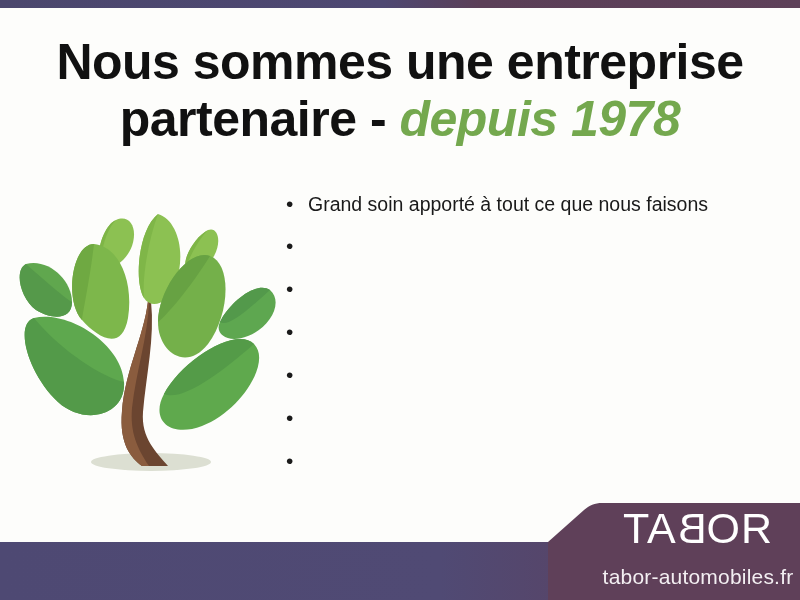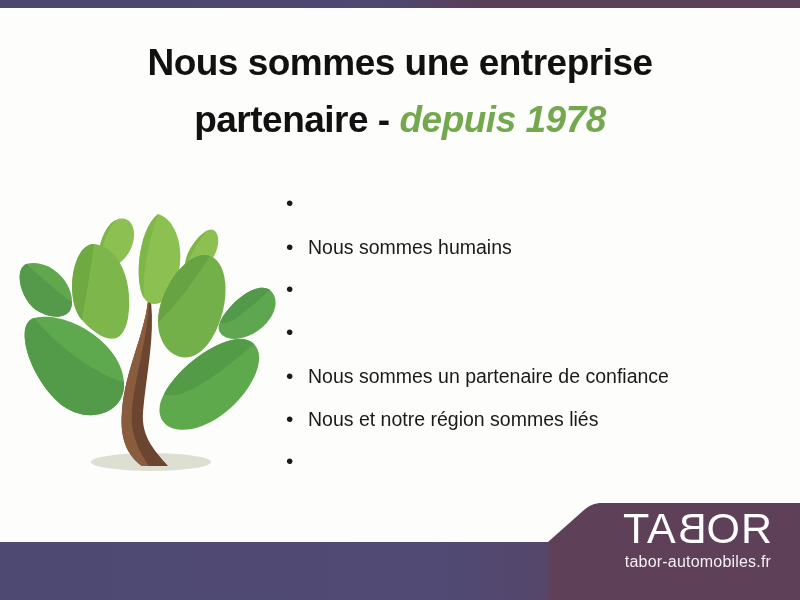--- a/index.html
+++ b/index.html
@@ -73,40 +73,40 @@
     height: 46px;
     white-space: nowrap;
     position: relative;
   }
   #logo-wordmark .rev-b {
     display: inline-block;
     transform: scaleX(-1);
   }
   #logo-url {
     font-family: "Liberation Sans", sans-serif;
-    font-size: 16px;
+    font-size: 21px;
     font-weight: 400;
     color: #F3EFF2;
     letter-spacing: 0.2px;
     line-height: 20px;
-    margin-top: 1px;
+    margin-top: 16px;
     white-space: nowrap;
   }
 
   
   #title-block {
     position: absolute;
     left: 0;
     top: 34px;
     width: 800px;
     text-align: center;
   }
   .title-line {
     font-family: "Liberation Sans Narrow", "Liberation Sans", sans-serif;
-    font-size: 37px;
+    font-size: 50px;
     font-weight: bold;
     color: #111111;
     line-height: 57px;
     letter-spacing: -0.5px;
     white-space: nowrap;
   }
   .title-accent {
     color: #74A84E;
     font-style: italic;
   }
@@ -211,38 +211,36 @@
       <g>
         <path d="M236 158 C 254 176, 222 226, 184 240 C 152 252, 132 234, 146 208 C 164 174, 218 140, 236 158 Z" fill="#5FA94D"></path>
         <path d="M236 158 C 204 186, 164 216, 146 208 C 164 174, 218 140, 236 158 Z" fill="#549B48"></path>
       </g>
     </svg>
   </div>
 
   <div id="bullet-list">
     <div class="bullet-row">
       <span class="bullet-dot">•</span>
-    </div>
-    <div class="bullet-row">
-      <span class="bullet-dot">•</span>
-      <span class="bullet-text">Nous sommes humains</span>
-    </div>
-    <div class="bullet-row">
-      <span class="bullet-dot">•</span>
-    </div>
-    <div class="bullet-row">
-      <span class="bullet-dot">•</span>
-    </div>
-    <div class="bullet-row">
-      <span class="bullet-dot">•</span>
-      <span class="bullet-text">Nous sommes un partenaire de confiance</span>
-    </div>
-    <div class="bullet-row">
-      <span class="bullet-dot">•</span>
-      <span class="bullet-text">Nous et notre région sommes liés</span>
+      <span class="bullet-text">Grand soin apporté à tout ce que nous faisons</span>
+    </div>
+    <div class="bullet-row">
+      <span class="bullet-dot">•</span>
+    </div>
+    <div class="bullet-row">
+      <span class="bullet-dot">•</span>
+    </div>
+    <div class="bullet-row">
+      <span class="bullet-dot">•</span>
+    </div>
+    <div class="bullet-row">
+      <span class="bullet-dot">•</span>
+    </div>
+    <div class="bullet-row">
+      <span class="bullet-dot">•</span>
     </div>
     <div class="bullet-row">
       <span class="bullet-dot">•</span>
     </div>
   </div>
 
   <div id="bottom-band"></div>
 
   <div id="logo-panel">
     <svg width="252" height="100" viewBox="0 0 252 100" xmlns="http://www.w3.org/2000/svg">

